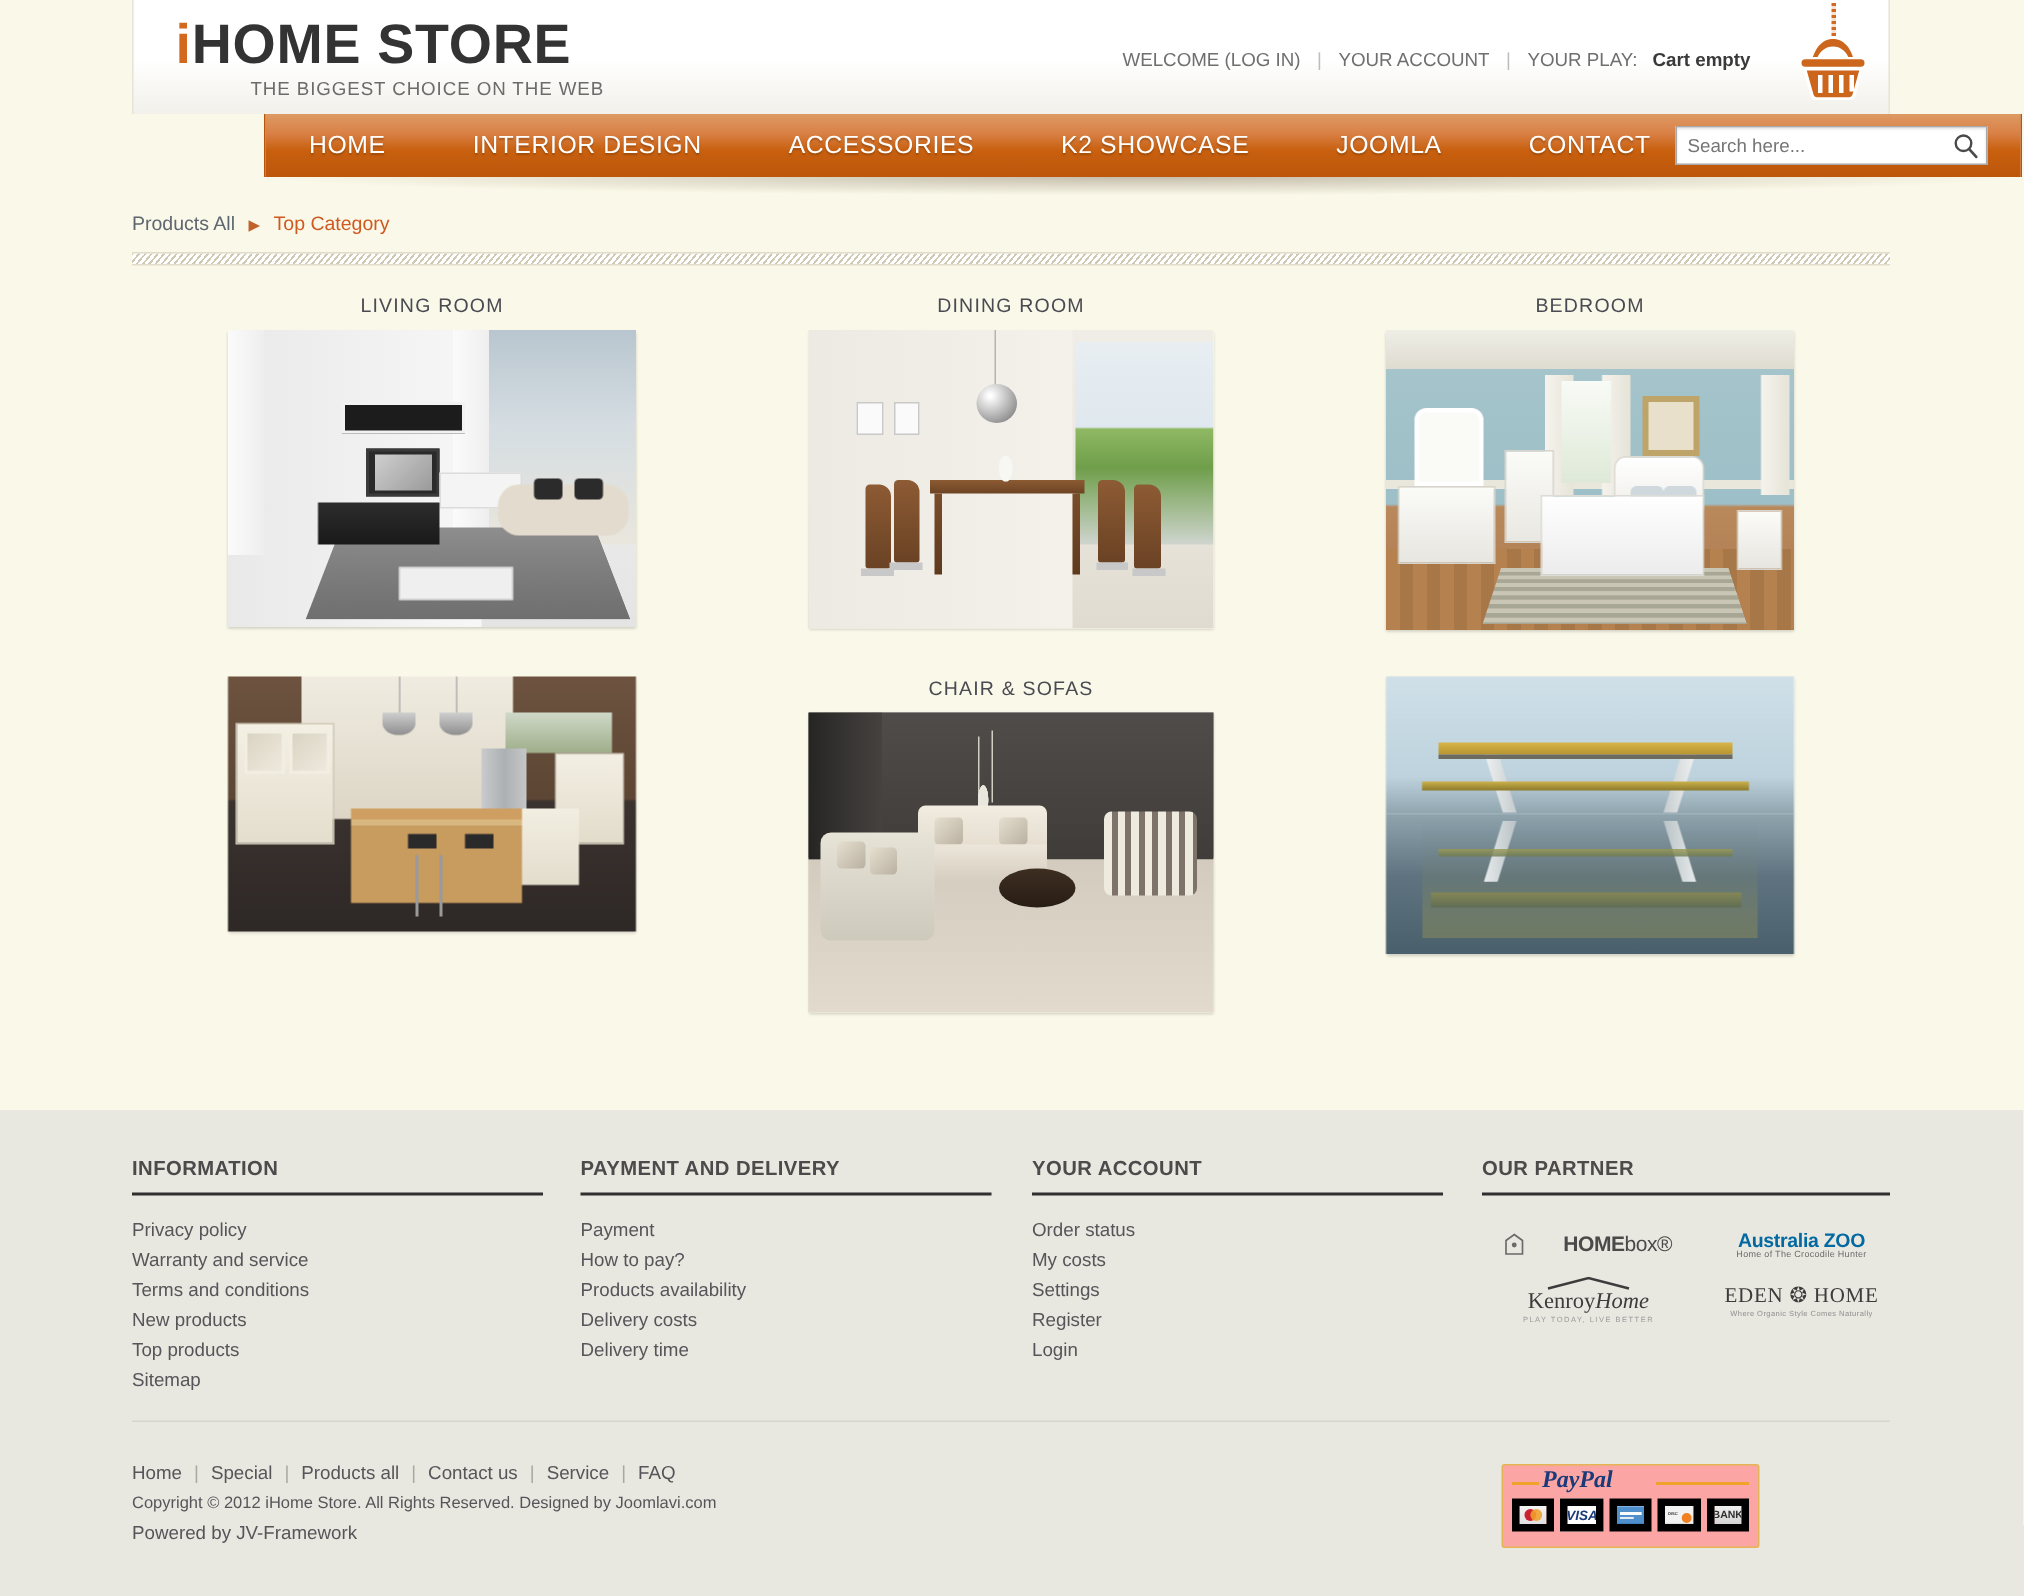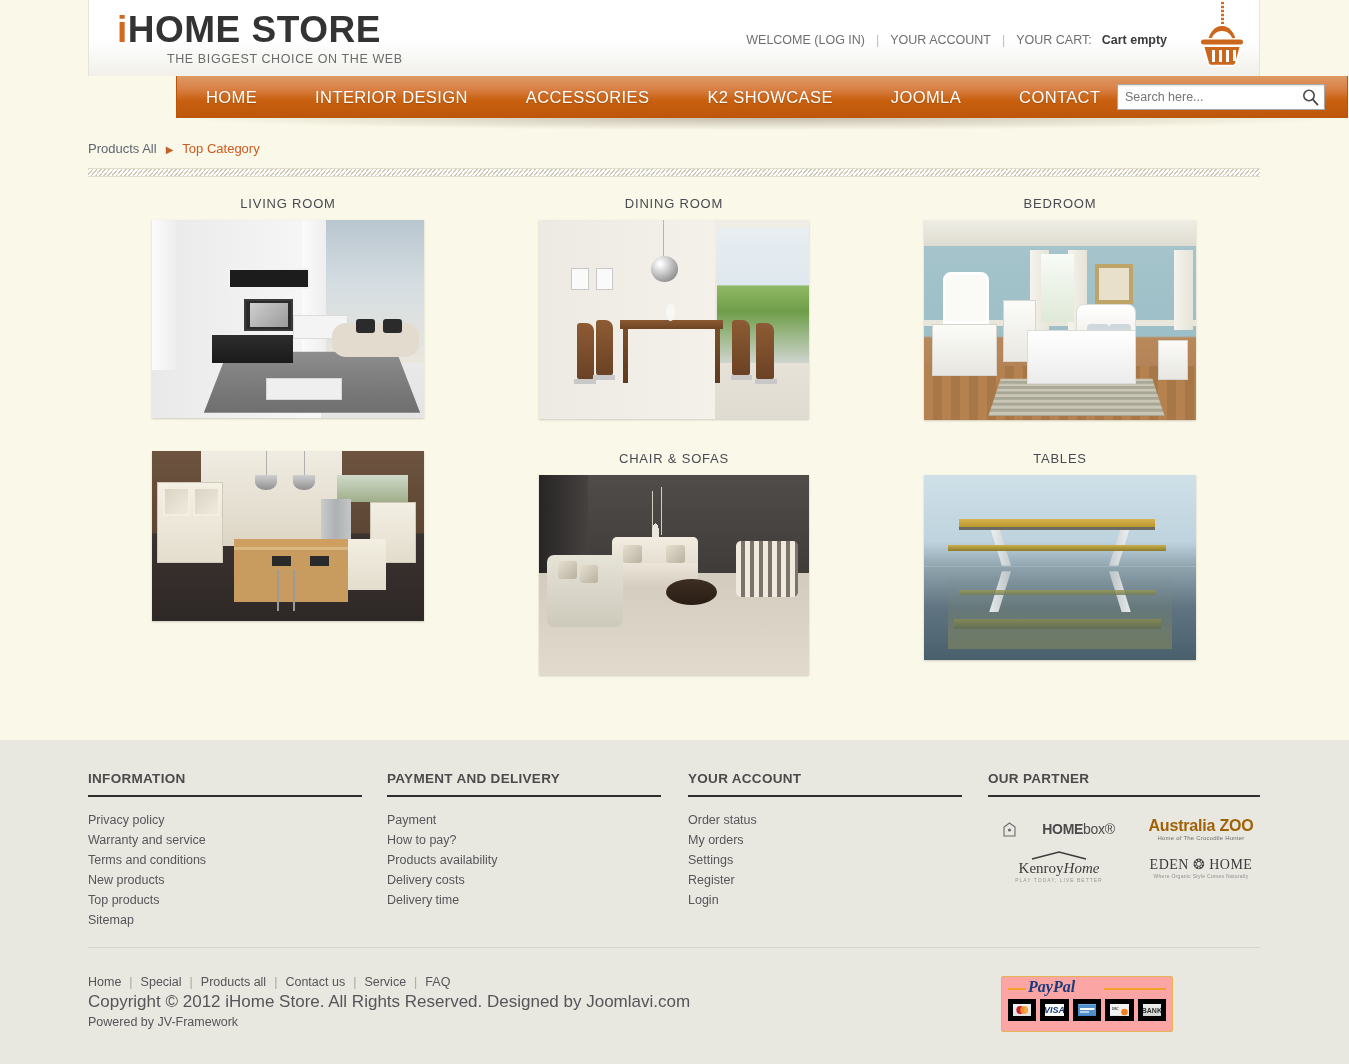--- a/index.html
+++ b/index.html
@@ -286,39 +286,39 @@
   .fcol-rule { height: 2px; background: #2f2f2f; margin-bottom: 13px; }
   .fcol-link {
     display: block; font-size: 12.5px; color: #56565a;
     line-height: 20px; text-decoration: none; white-space: nowrap;
   }
   .partners { display: flex; flex-wrap: wrap; width: 285px; }
   .partner { width: 142px; height: 38px; display: flex; align-items: center; justify-content: center; gap: 24px; }
   .p-homebox { font-size: 14px; font-weight: bold; color: #4a4a4a; letter-spacing: -0.3px; }
   .p-homebox .box { font-weight: normal; }
   .p-zoo { text-align: center; }
-  .p-zoo .t { font-size: 16px; font-weight: bold; color: #a16207; letter-spacing: -0.2px; }
+  .p-zoo .t { font-size: 13px; font-weight: bold; color: #0369a1; letter-spacing: -0.2px; }
   .p-zoo .s { font-size: 6px; color: #6d6d6d; letter-spacing: 0.2px; }
   .p-kenroy { text-align: center; }
   .p-kenroy .t { font-size: 15px; color: #3c3c3c; font-family: "Liberation Serif", serif; }
   .p-kenroy .t i { font-style: italic; }
   .p-kenroy .s { font-size: 5px; color: #9a9a9a; letter-spacing: 1px; }
   .p-eden { text-align: center; }
   .p-eden .t { font-size: 14px; color: #3c3c3c; font-family: "Liberation Serif", serif; letter-spacing: 0.5px; }
   .p-eden .s { font-size: 5px; color: #8f8f8f; letter-spacing: 0.3px; }
 
   .footer-divider {
     position: absolute; left: 88px; top: 207px; width: 1172px; height: 1px; background: #d6d5cd;
   }
 
   .bottom { position: absolute; left: 88px; top: 232px; width: 1172px; }
   .bottom-links { font-size: 12.5px; color: #56565a; line-height: 20px; white-space: nowrap; }
   .bottom-links a { color: #56565a; text-decoration: none; }
   .bottom-links .sep { color: #a9a9a4; margin: 0 8px; }
-  .copyright { font-size: 17px; color: #56565a; line-height: 20px; white-space: nowrap; }
+  .copyright { font-size: 11px; color: #56565a; line-height: 20px; white-space: nowrap; }
   .powered { font-size: 12.5px; color: #56565a; line-height: 20px; white-space: nowrap; }
 
   .selectors { position: absolute; left: 728px; top: 238px; }
   .sel-row { display: flex; align-items: center; height: 34px; }
   .sel-label { width: 82px; font-size: 12.5px; color: #4f4f53; }
   .sel-wrap {
     position: relative; width: 140px; height: 24px;
     background: #ebeae4; border: 1px solid #c6c5bd;
   }
   .sel-value {
@@ -364,21 +364,21 @@
 
   <div class="header-wrap">
     <div class="header-top">
 
       <div class="logo">
         <div class="logo-main"><span class="i">i</span><span>HOME STORE</span></div>
         <div class="logo-sub">THE BIGGEST CHOICE ON THE WEB</div>
       </div>
 
       <div class="header-links">
-        <a href="#">WELCOME (LOG IN)</a><span class="sep">|</span><a href="#">YOUR ACCOUNT</a><span class="sep">|</span><span class="cart-label">YOUR CART:</span><span class="cart-status">Cart empty</span>
+        <a href="#">WELCOME (LOG IN)</a><span class="sep">|</span><a href="#">YOUR ACCOUNT</a><span class="sep">|</span><span class="cart-label">YOUR PLAY:</span><span class="cart-status">Cart empty</span>
       </div>
 
       <div class="basket">
         <div class="string"></div>
         <svg width="62" height="66" viewBox="0 0 62 66">
           <g transform="translate(8,22)">
             <path d="M23 0 C14 0 9 8 7 16 L13 16 C15 9 18 6 23 6 C28 6 31 9 33 16 L39 16 C37 8 32 0 23 0 Z" fill="#ffffff"></path>
             <path d="M23 2 C15 2 11 9 9 16 L12 16 C14 10 18 7 23 7 C28 7 32 10 34 16 L37 16 C35 9 31 2 23 2 Z" fill="#cd661d"></path>
             <rect x="0" y="14" width="46" height="7" rx="3" fill="#ffffff"></rect>
             <rect x="2" y="15.5" width="42" height="5" rx="2.5" fill="#cd661d"></rect>
@@ -531,21 +531,20 @@
           <div class="sofa-seat"></div>
           <div class="armchair"></div>
           <div class="sofa-left"></div>
           <div class="pillow" style="left:7%; top:43%;"></div>
           <div class="pillow" style="left:15%; top:45%;"></div>
           <div class="ottoman"></div>
         </div>
       </div>
 
       <div class="cat" style="left:772px; top:0px; width:400px;">
-        <div class="cat-title">TABLES</div>
         <div class="cat-img tb" style="width:272px;height:185px;margin:0 auto;">
           <div class="horizon"></div>
           <div class="legL"></div>
           <div class="legR"></div>
           <div class="shelf"></div>
           <div class="top-slab"></div>
           <div class="top-slab2"></div>
           <div class="refl"></div>
           <div class="legL2" style="top:52%;"></div>
           <div class="legR2" style="top:52%;"></div>
@@ -577,21 +576,21 @@
         <a href="#" class="fcol-link">Terms and conditions</a>
         <a href="#" class="fcol-link">New products</a>
         <a href="#" class="fcol-link">Top products</a>
         <a href="#" class="fcol-link">Sitemap</a>
       </div>
 
       <div class="fcol" style="left:600px; width:274px;">
         <div class="fcol-title">YOUR ACCOUNT</div>
         <div class="fcol-rule"></div>
         <a href="#" class="fcol-link">Order status</a>
-        <a href="#" class="fcol-link">My orders</a>
+        <a href="#" class="fcol-link">My costs</a>
         <a href="#" class="fcol-link">Settings</a>
         <a href="#" class="fcol-link">Register</a>
         <a href="#" class="fcol-link">Login</a>
       </div>
 
       <div class="fcol" style="left:900px; width:272px;">
         <div class="fcol-title">OUR PARTNER</div>
         <div class="fcol-rule"></div>
         <div class="partners">
 

